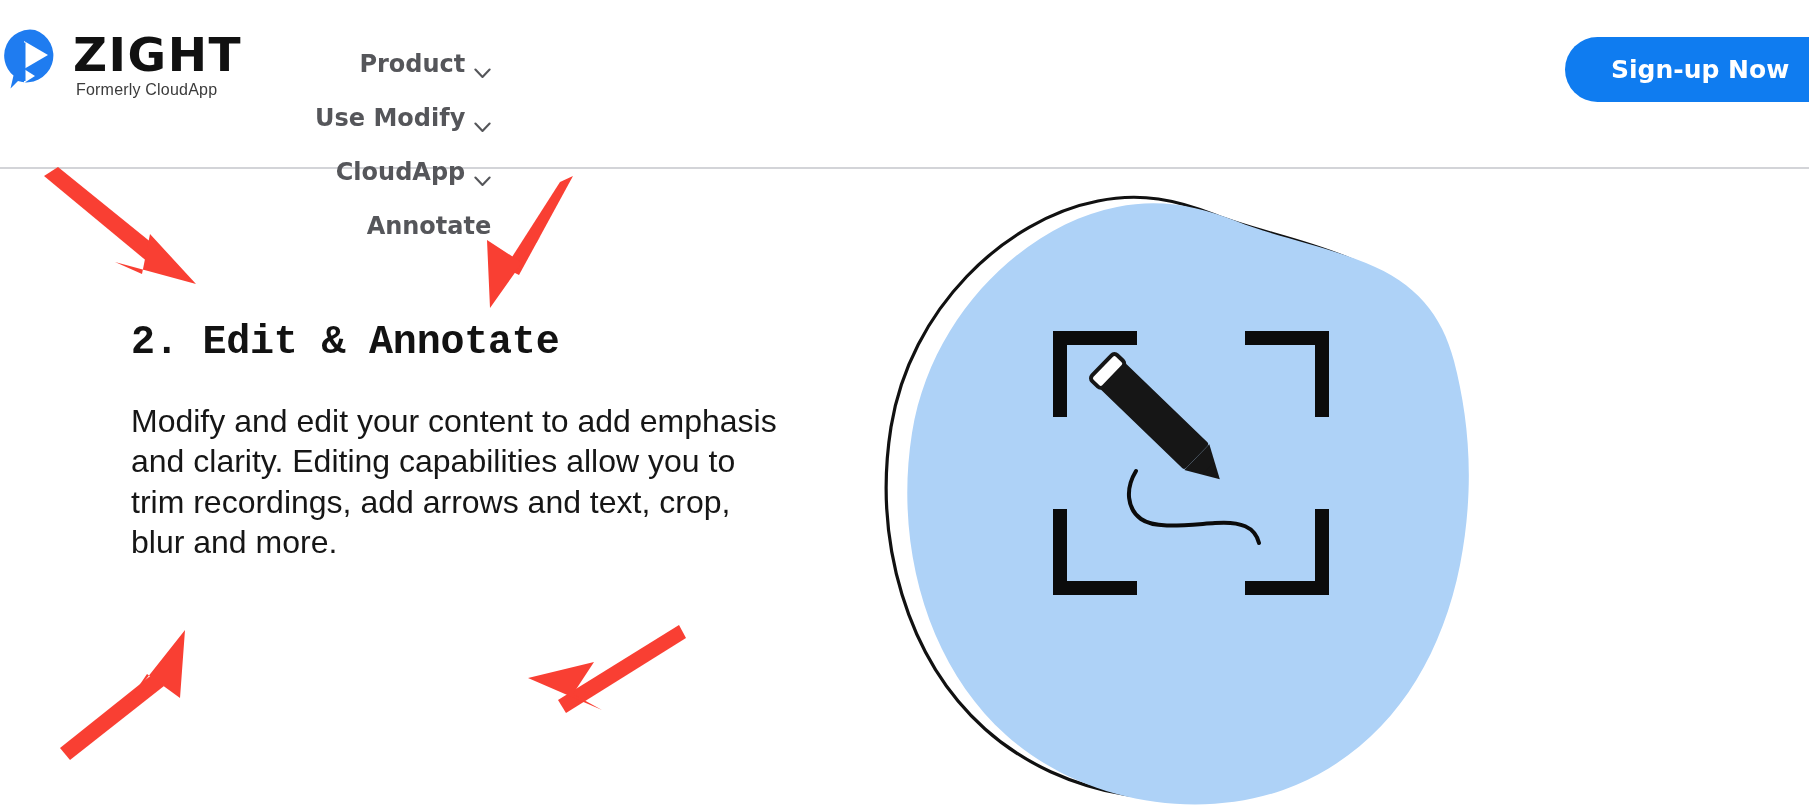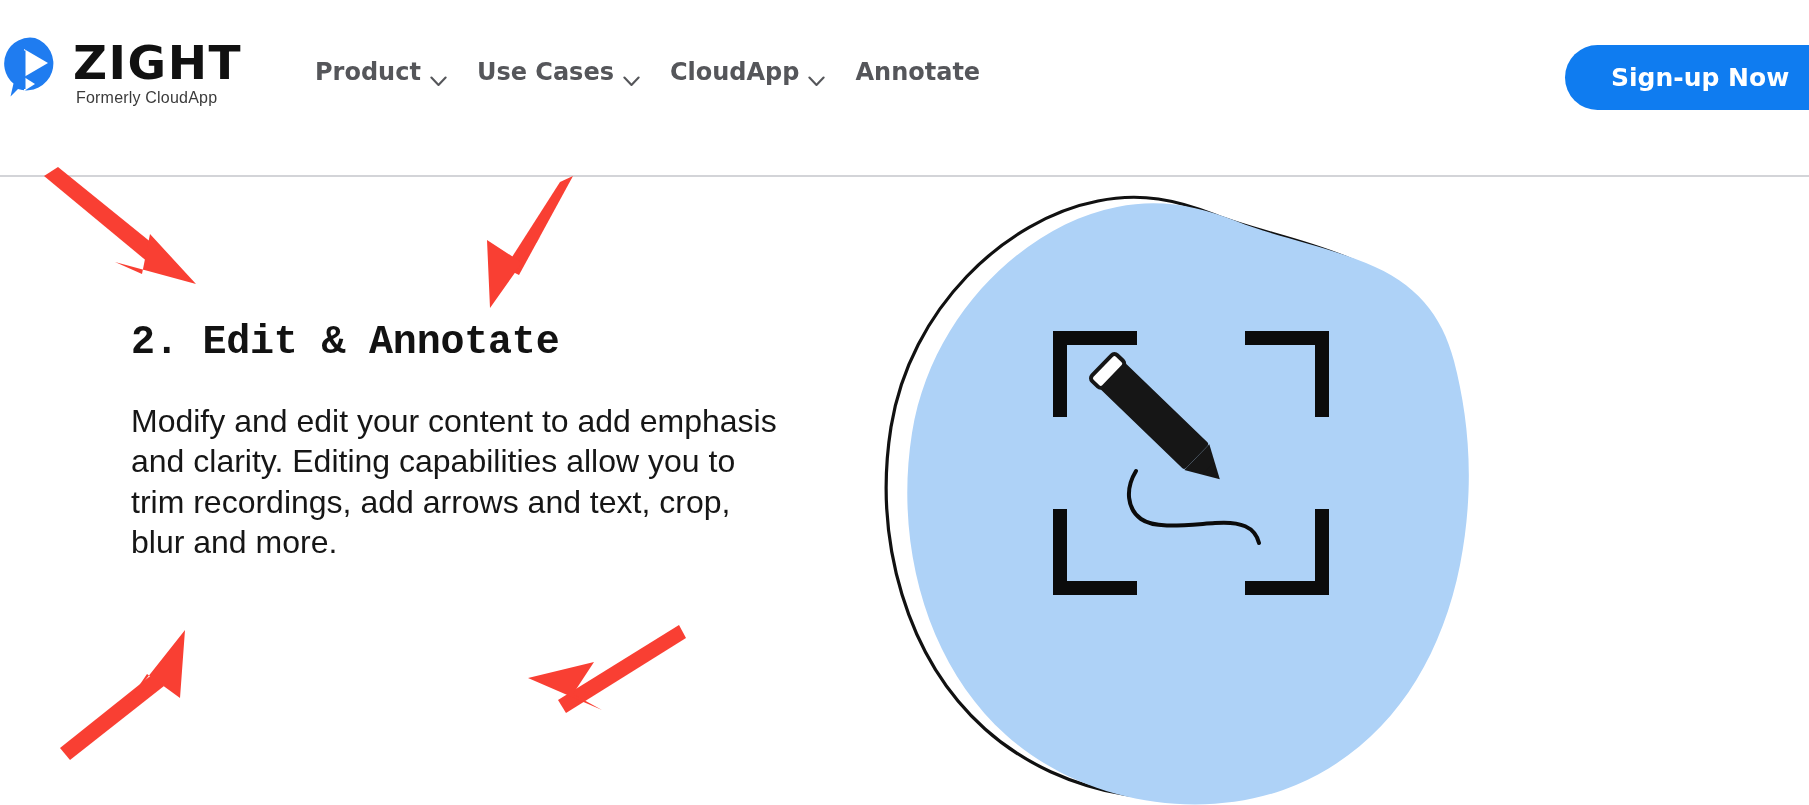--- a/index.html
+++ b/index.html
@@ -24,21 +24,20 @@
   
   #site-header {
     position: absolute;
     top: 0; left: 0;
     width: 1809px;
     height: 169px;
     background: #ffffff;
     border-bottom: 2px solid #d3d4d8;
     display: flex;
     align-items: center;
-    margin-top: 8px;
   }
 
   #brand {
     position: absolute;
     left: 4px;
     top: 28px;
     display: flex;
     align-items: flex-start;
     gap: 9px;
     text-decoration: none;
@@ -67,20 +66,21 @@
     margin-left: 3px;
   }
 
   #primary-nav {
     position: absolute;
     left: 315px;
     top: 52px;
     display: flex;
     align-items: flex-end;
     gap: 30px;
+    flex-direction: column;
   }
 
   .nav-item {
     display: flex;
     align-items: center;
     gap: 9px;
     font-family: "DejaVu Sans", sans-serif;
     font-size: 24px;
     font-weight: 700;
     color: #55565a;
@@ -194,21 +194,21 @@
       <a class="nav-item" href="#">
         <span>Product</span>
         <span class="chev">
           <svg viewBox="0 0 17 11" xmlns="http://www.w3.org/2000/svg" aria-hidden="true">
             <path d="M1.4 1.6 L8.5 9 L15.6 1.6" fill="none" stroke="#55565a" stroke-width="2.1" stroke-linecap="round" stroke-linejoin="round"></path>
           </svg>
         </span>
       </a>
 
       <a class="nav-item" href="#">
-        <span>Use Cases</span>
+        <span>Use Modify</span>
         <span class="chev">
           <svg viewBox="0 0 17 11" xmlns="http://www.w3.org/2000/svg" aria-hidden="true">
             <path d="M1.4 1.6 L8.5 9 L15.6 1.6" fill="none" stroke="#55565a" stroke-width="2.1" stroke-linecap="round" stroke-linejoin="round"></path>
           </svg>
         </span>
       </a>
 
       <a class="nav-item" href="#">
         <span>CloudApp</span>
         <span class="chev">

